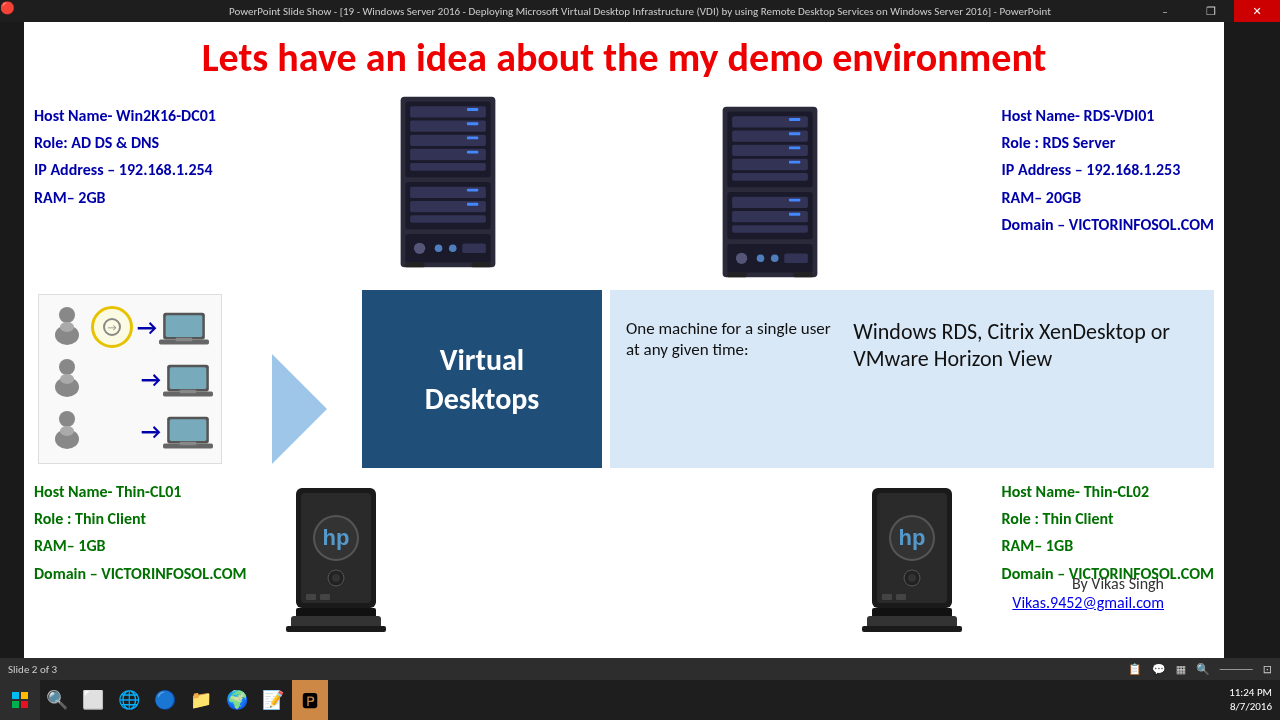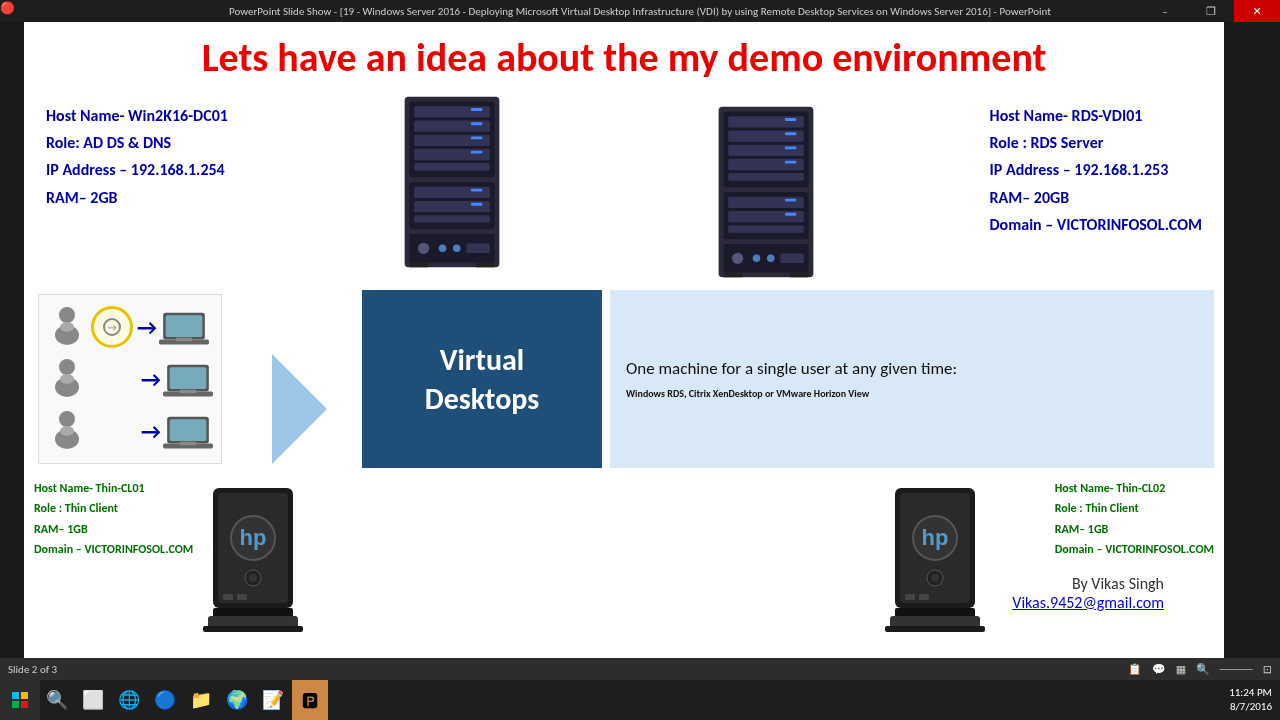--- a/index.html
+++ b/index.html
@@ -122,21 +122,21 @@
       line-height: 1.2;
     }
 
     
     .server-section {
       display: flex;
       flex-direction: row;
       justify-content: space-between;
       align-items: flex-start;
       margin-top: 10px;
-      padding: 0 22px;
+      padding: 0 10px;
     }
 
     .server-info {
       color: #00a;
       font-size: 16px;
       line-height: 1.7;
       font-weight: bold;
       padding-top: 10px;
     }
 
@@ -182,55 +182,55 @@
       font-size: 30px;
       font-weight: bold;
       text-align: center;
       line-height: 1.3;
       padding: 17px;
     }
 
     .info-box {
       flex: 1;
       background: #d9e8f7;
-      padding: 14px 16px;
+      padding: 28px 16px;
       font-size: 17px;
       color: #111;
       display: flex;
-      flex-direction: column;
+      flex-direction: row;
       justify-content: center;
       gap: 8px;
     }
 
     .info-box-bold {
-      font-weight: bold;
-      font-size: 10px;
+      font-weight: normal;
+      font-size: 22px;
     }
 
     
     .bottom-section {
       display: flex;
       flex-direction: row;
       justify-content: space-between;
       align-items: flex-start;
       margin-top: 10px;
       padding: 0 10px;
     }
 
     .thin-client-info {
       color: #007000;
-      font-size: 12px;
+      font-size: 16px;
       line-height: 1.7;
       font-weight: bold;
     }
 
     .thin-client-image {
       display: flex;
       align-items: center;
-      justify-content: flex-start;
+      justify-content: center;
       width: 180px;
     }
 
     
     .slide-footer {
       position: absolute;
       bottom: 46px;
       right: 60px;
       text-align: right;
     }

